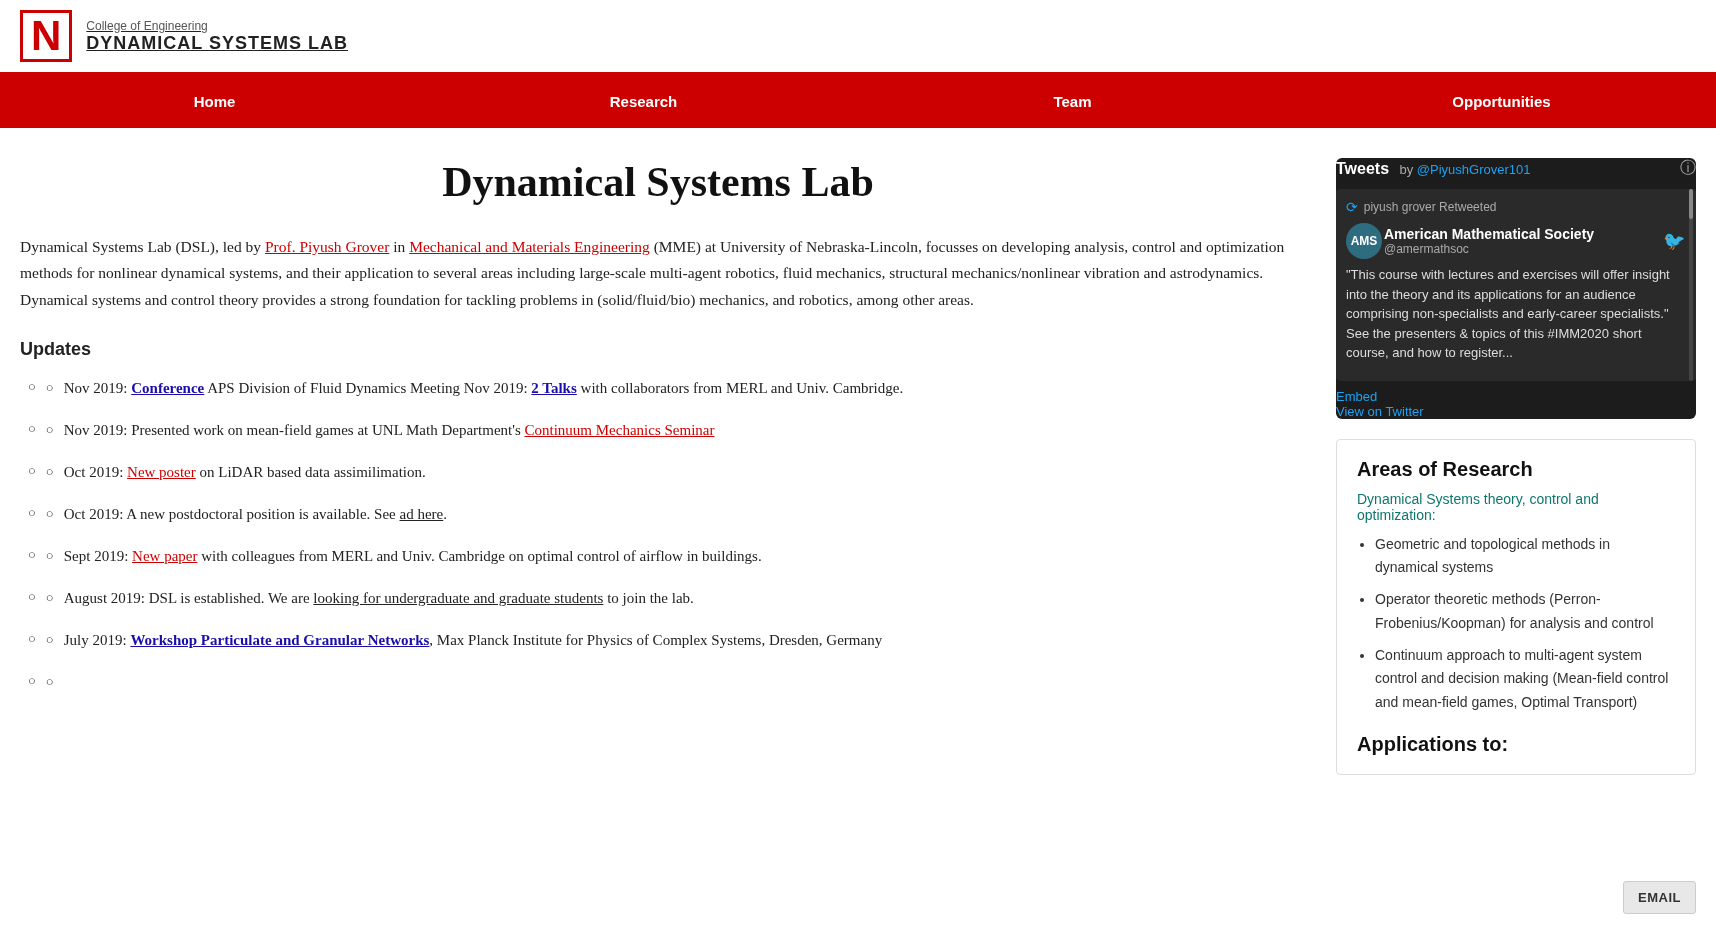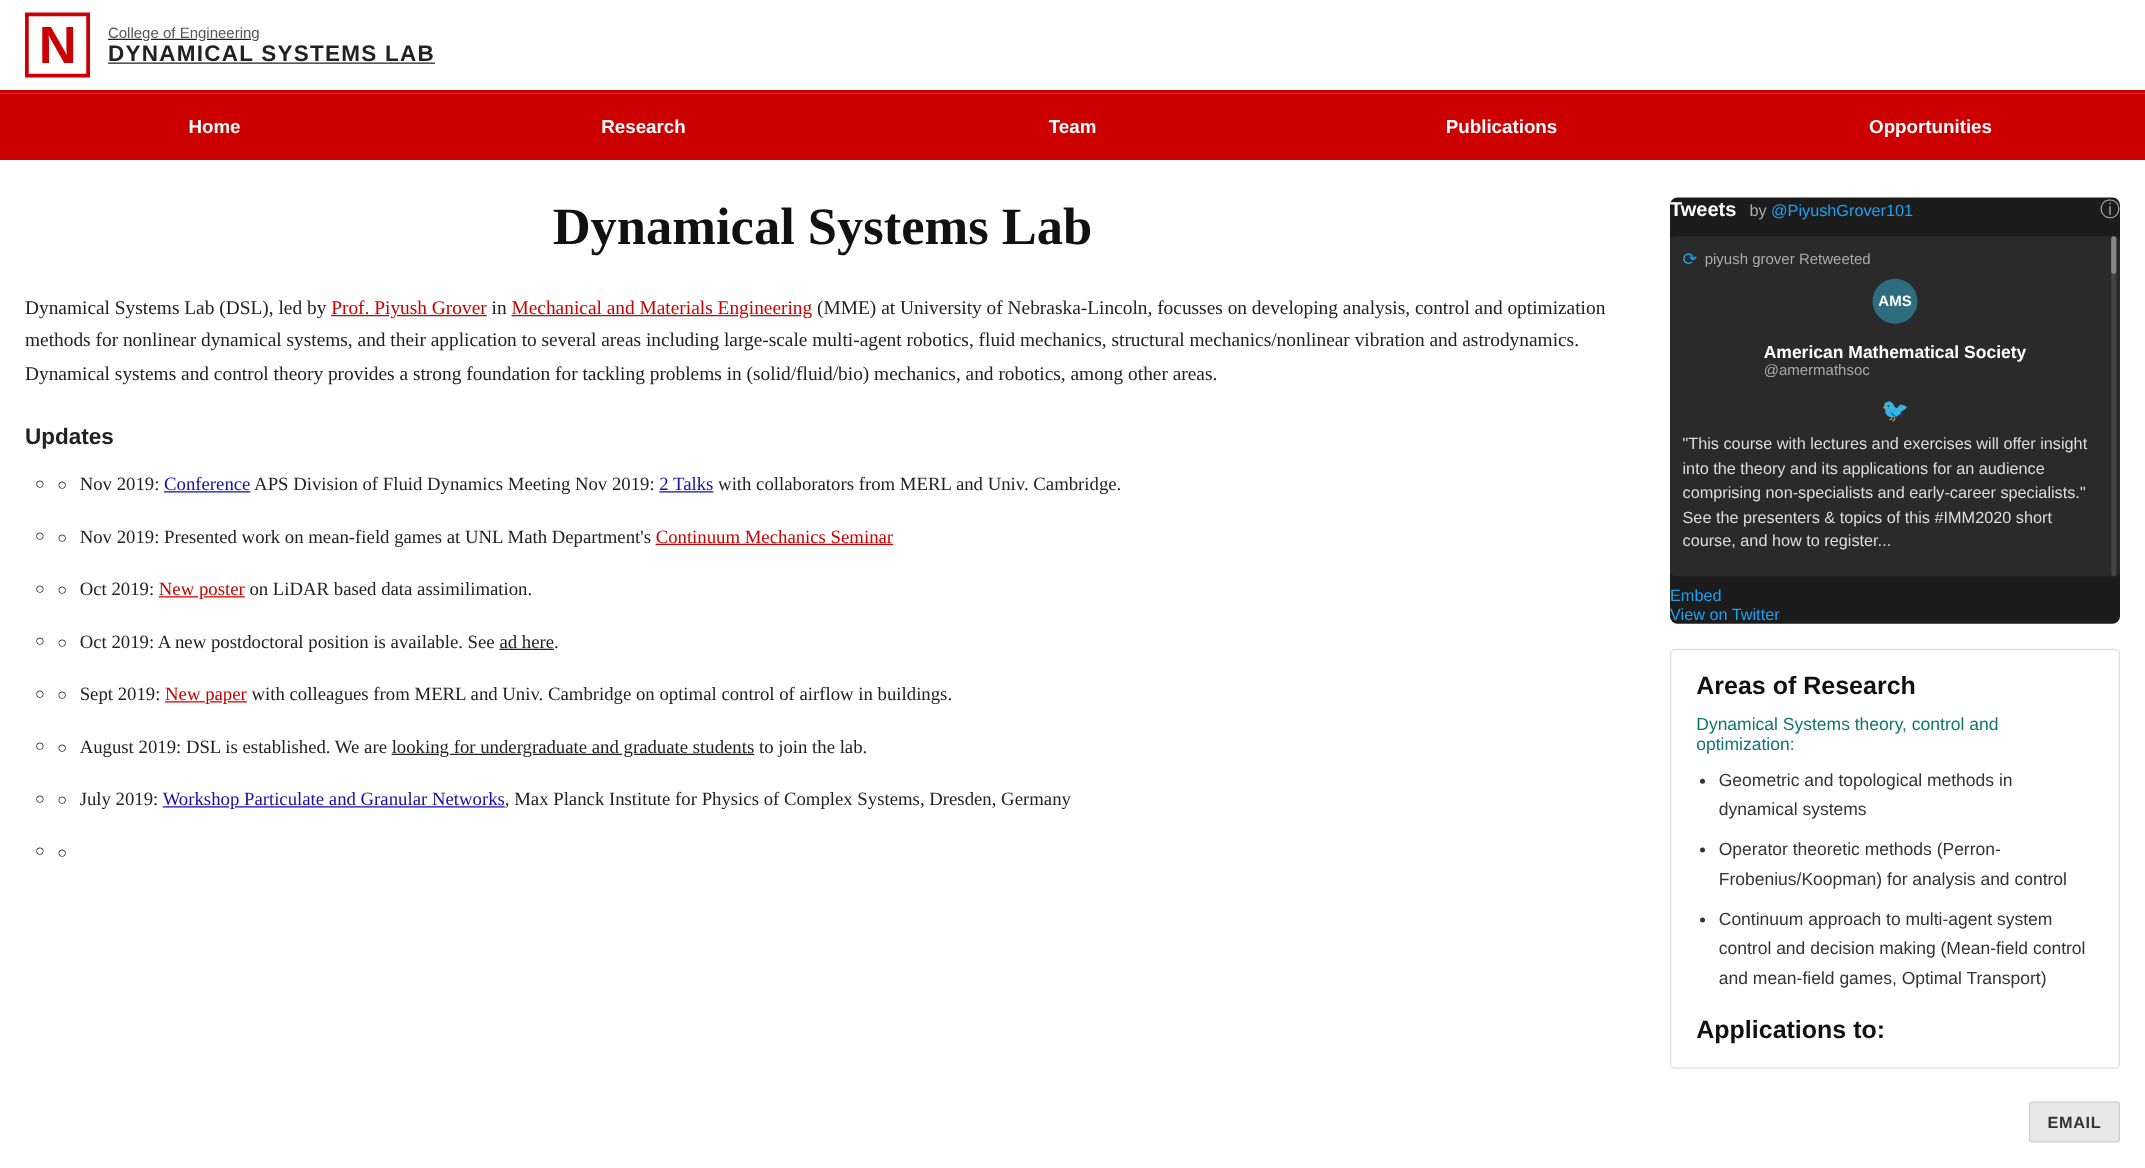--- a/index.html
+++ b/index.html
@@ -56,21 +56,21 @@
       margin-bottom: 20px;
       position: relative;
     }
     #tweets-header { display: flex; justify-content: space-between; align-items: center; margin-bottom: 10px; }
     #tweets-by { font-size: 13px; color: #aaa; margin-left: 6px; }
     #tweets-by a { color: #1da1f2; text-decoration: none; }
     #tweet-info-icon { color: #aaa; font-size: 16px; cursor: pointer; }
     #tweet-body { background: #2a2a2a; border-radius: 4px; padding: 10px; position: relative; }
     #tweet-retweet { display: flex; align-items: center; font-size: 12px; color: #aaa; margin-bottom: 8px; gap: 6px; }
     #tweet-retweet-icon { color: #1da1f2; font-size: 14px; }
-    #tweet-author { display: flex; align-items: center; gap: 14px; margin-bottom: 6px; flex-direction: column; }
+    #tweet-author { display: flex; align-items: center; gap: 2px; margin-bottom: 6px; }
     #tweet-avatar { width: 36px; height: 36px; border-radius: 50%; background: #555; display: flex; align-items: center; justify-content: center; font-size: 12px; color: #fff; font-weight: bold; flex-shrink: 0; }
     #tweet-author-info { flex: 1; }
     #tweet-author-name { font-size: 14px; font-weight: bold; color: #fff; }
     #tweet-author-handle { font-size: 12px; color: #aaa; }
     #tweet-bird { color: #1da1f2; font-size: 18px; }
     #tweet-text { font-size: 13px; color: #ddd; line-height: 1.5; margin-bottom: 8px; }
     #tweet-scrollbar { position: absolute; right: 2px; top: 0; bottom: 0; width: 6px; display: flex; flex-direction: column; align-items: center; }
     #tweet-scroll-track { width: 4px; height: 100%; background: #444; border-radius: 2px; position: relative; }
     #tweet-scroll-thumb { width: 4px; height: 30px; background: #888; border-radius: 2px; position: absolute; top: 0; }
     #tweet-footer { display: flex; justify-content: space-between; margin-top: 8px; font-size: 13px; flex-direction: column; }
@@ -110,21 +110,20 @@
   <div id="logo-text">
     <span id="logo-college">College of Engineering</span>
     <span id="logo-lab">DYNAMICAL SYSTEMS LAB</span>
   </div>
 </div>
 
 <nav id="navbar">
   <a href="#">Home</a>
   <a href="#">Research</a>
   <a href="#">Team</a>
-  <a href="#">Publications</a>
   <a href="#">Opportunities</a>
 </nav>
 
 <div id="page-wrap">
   <div id="main-content">
     <h1 id="page-title">Dynamical Systems Lab</h1>
 
     <p id="intro-para">
       <span>Dynamical Systems Lab (DSL), led by </span><a href="#">Prof. Piyush Grover</a><span> in </span><a href="#">Mechanical and Materials Engineering</a><span> (MME) at University of Nebraska-Lincoln, focusses on developing analysis, control and optimization methods for nonlinear dynamical systems, and their application to several areas including large-scale multi-agent robotics, fluid mechanics, structural mechanics/nonlinear vibration and astrodynamics. Dynamical systems and control theory provides a strong foundation for tackling problems in (solid/fluid/bio) mechanics, and robotics, among other areas.</span>
     </p>
@@ -211,14 +210,14 @@
         <li>Continuum approach to multi-agent system control and decision making (Mean-field control and mean-field games, Optimal Transport)</li>
       </ul>
       <div id="applications-title">Applications to:</div>
     </div>
   </div>
 </div>
 
 <button id="email-btn">EMAIL</button>
 
 <style>
-  a.blue-link { color: #1a0dab !important; text-decoration: underline !important; }
+  a.blue-link { color: #1a0dab !important; text-decoration: underline !important; font-weight: bold; }
 </style>
 
 </body></html>

